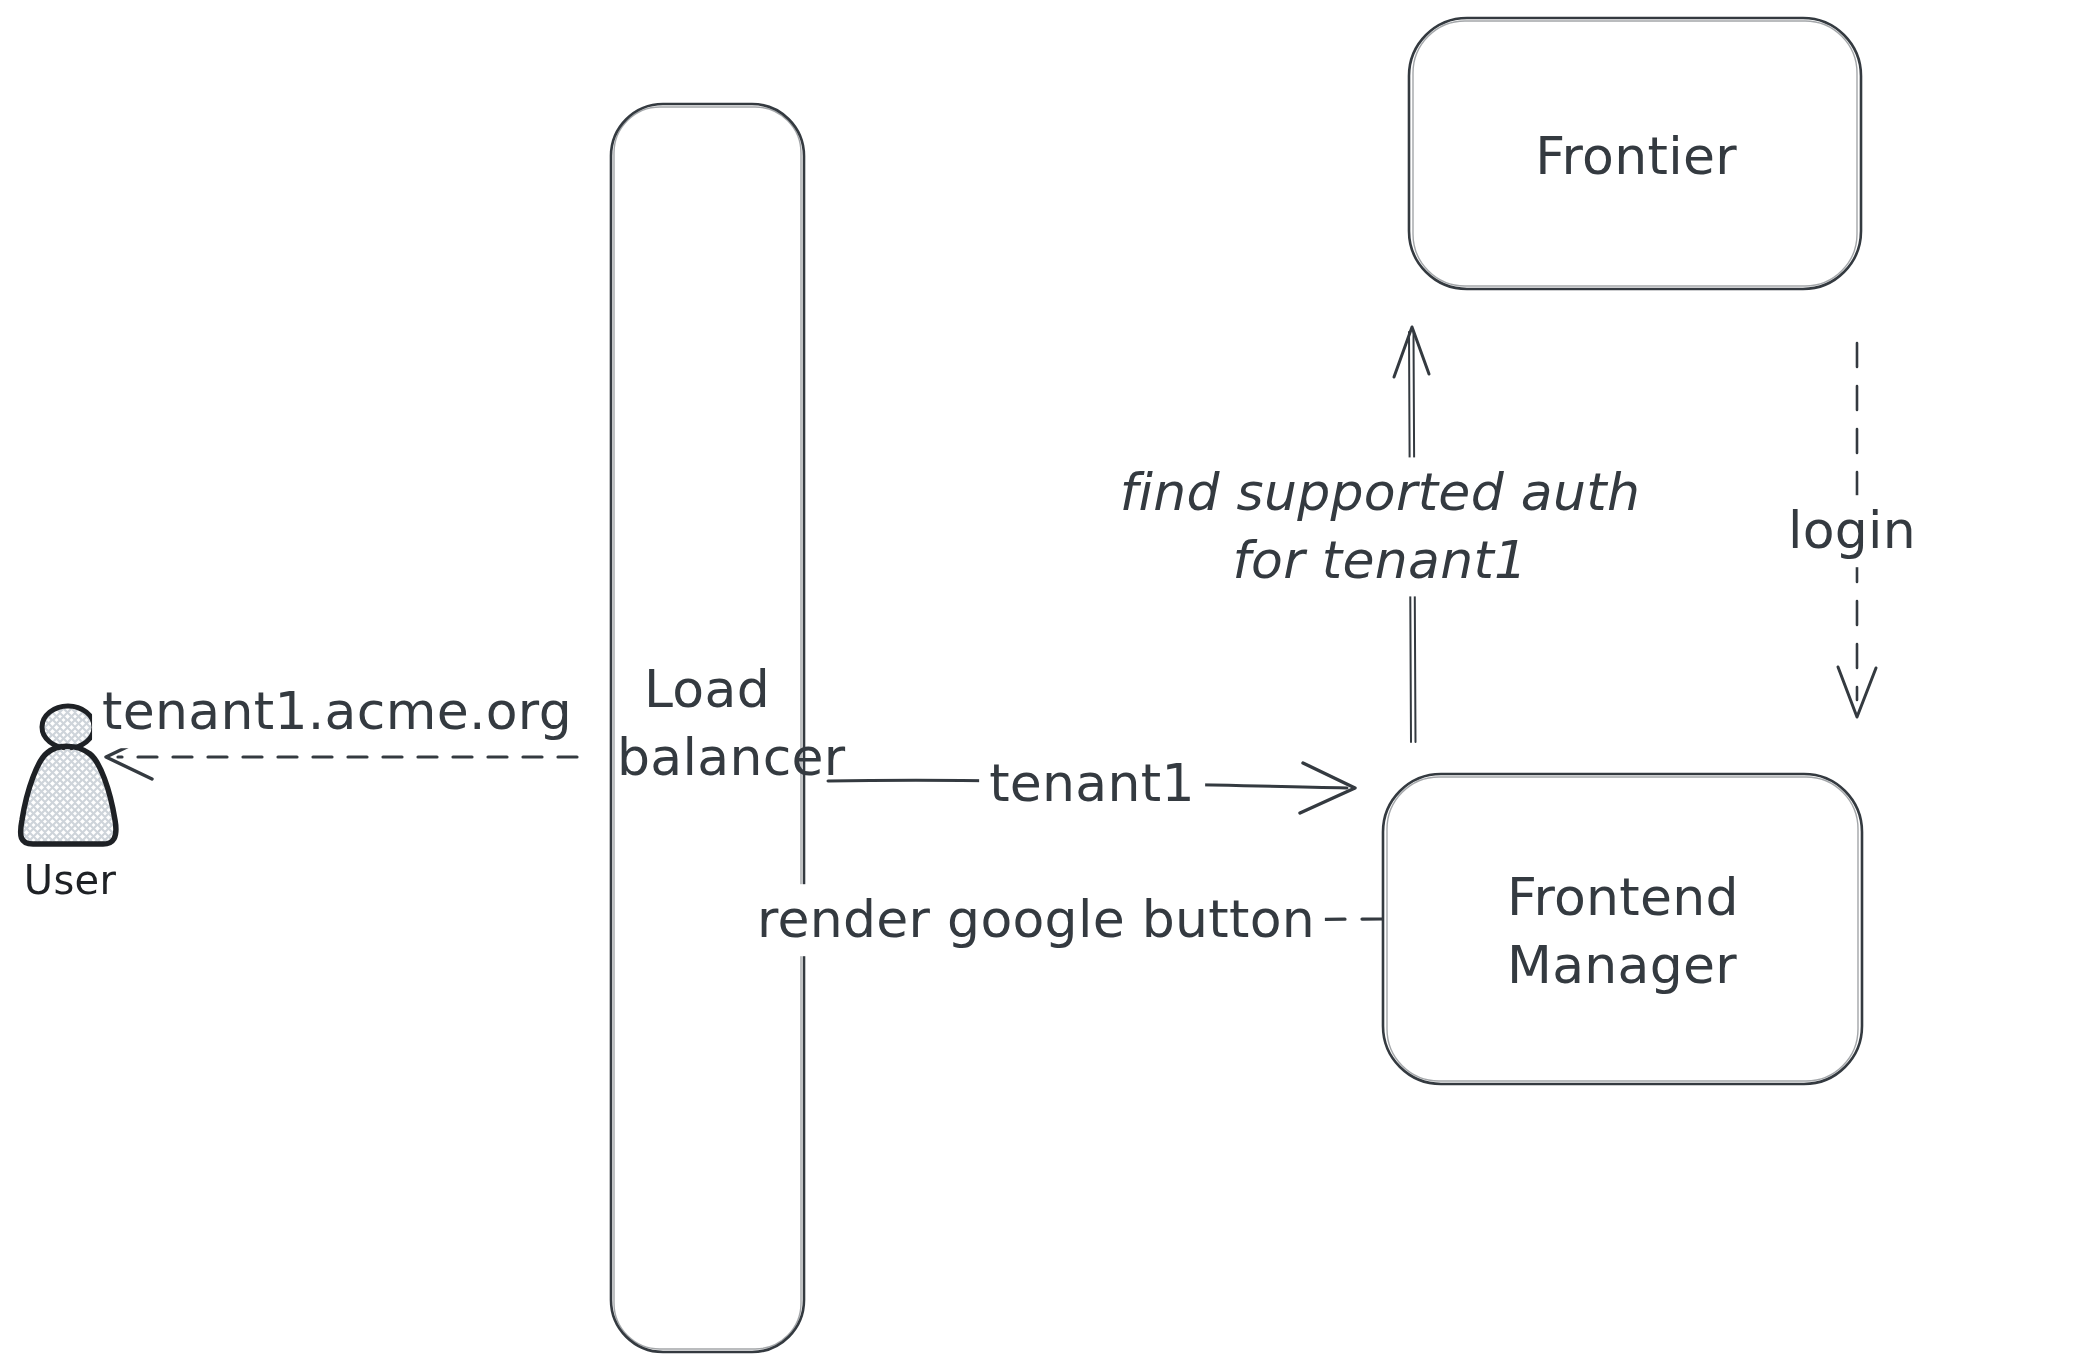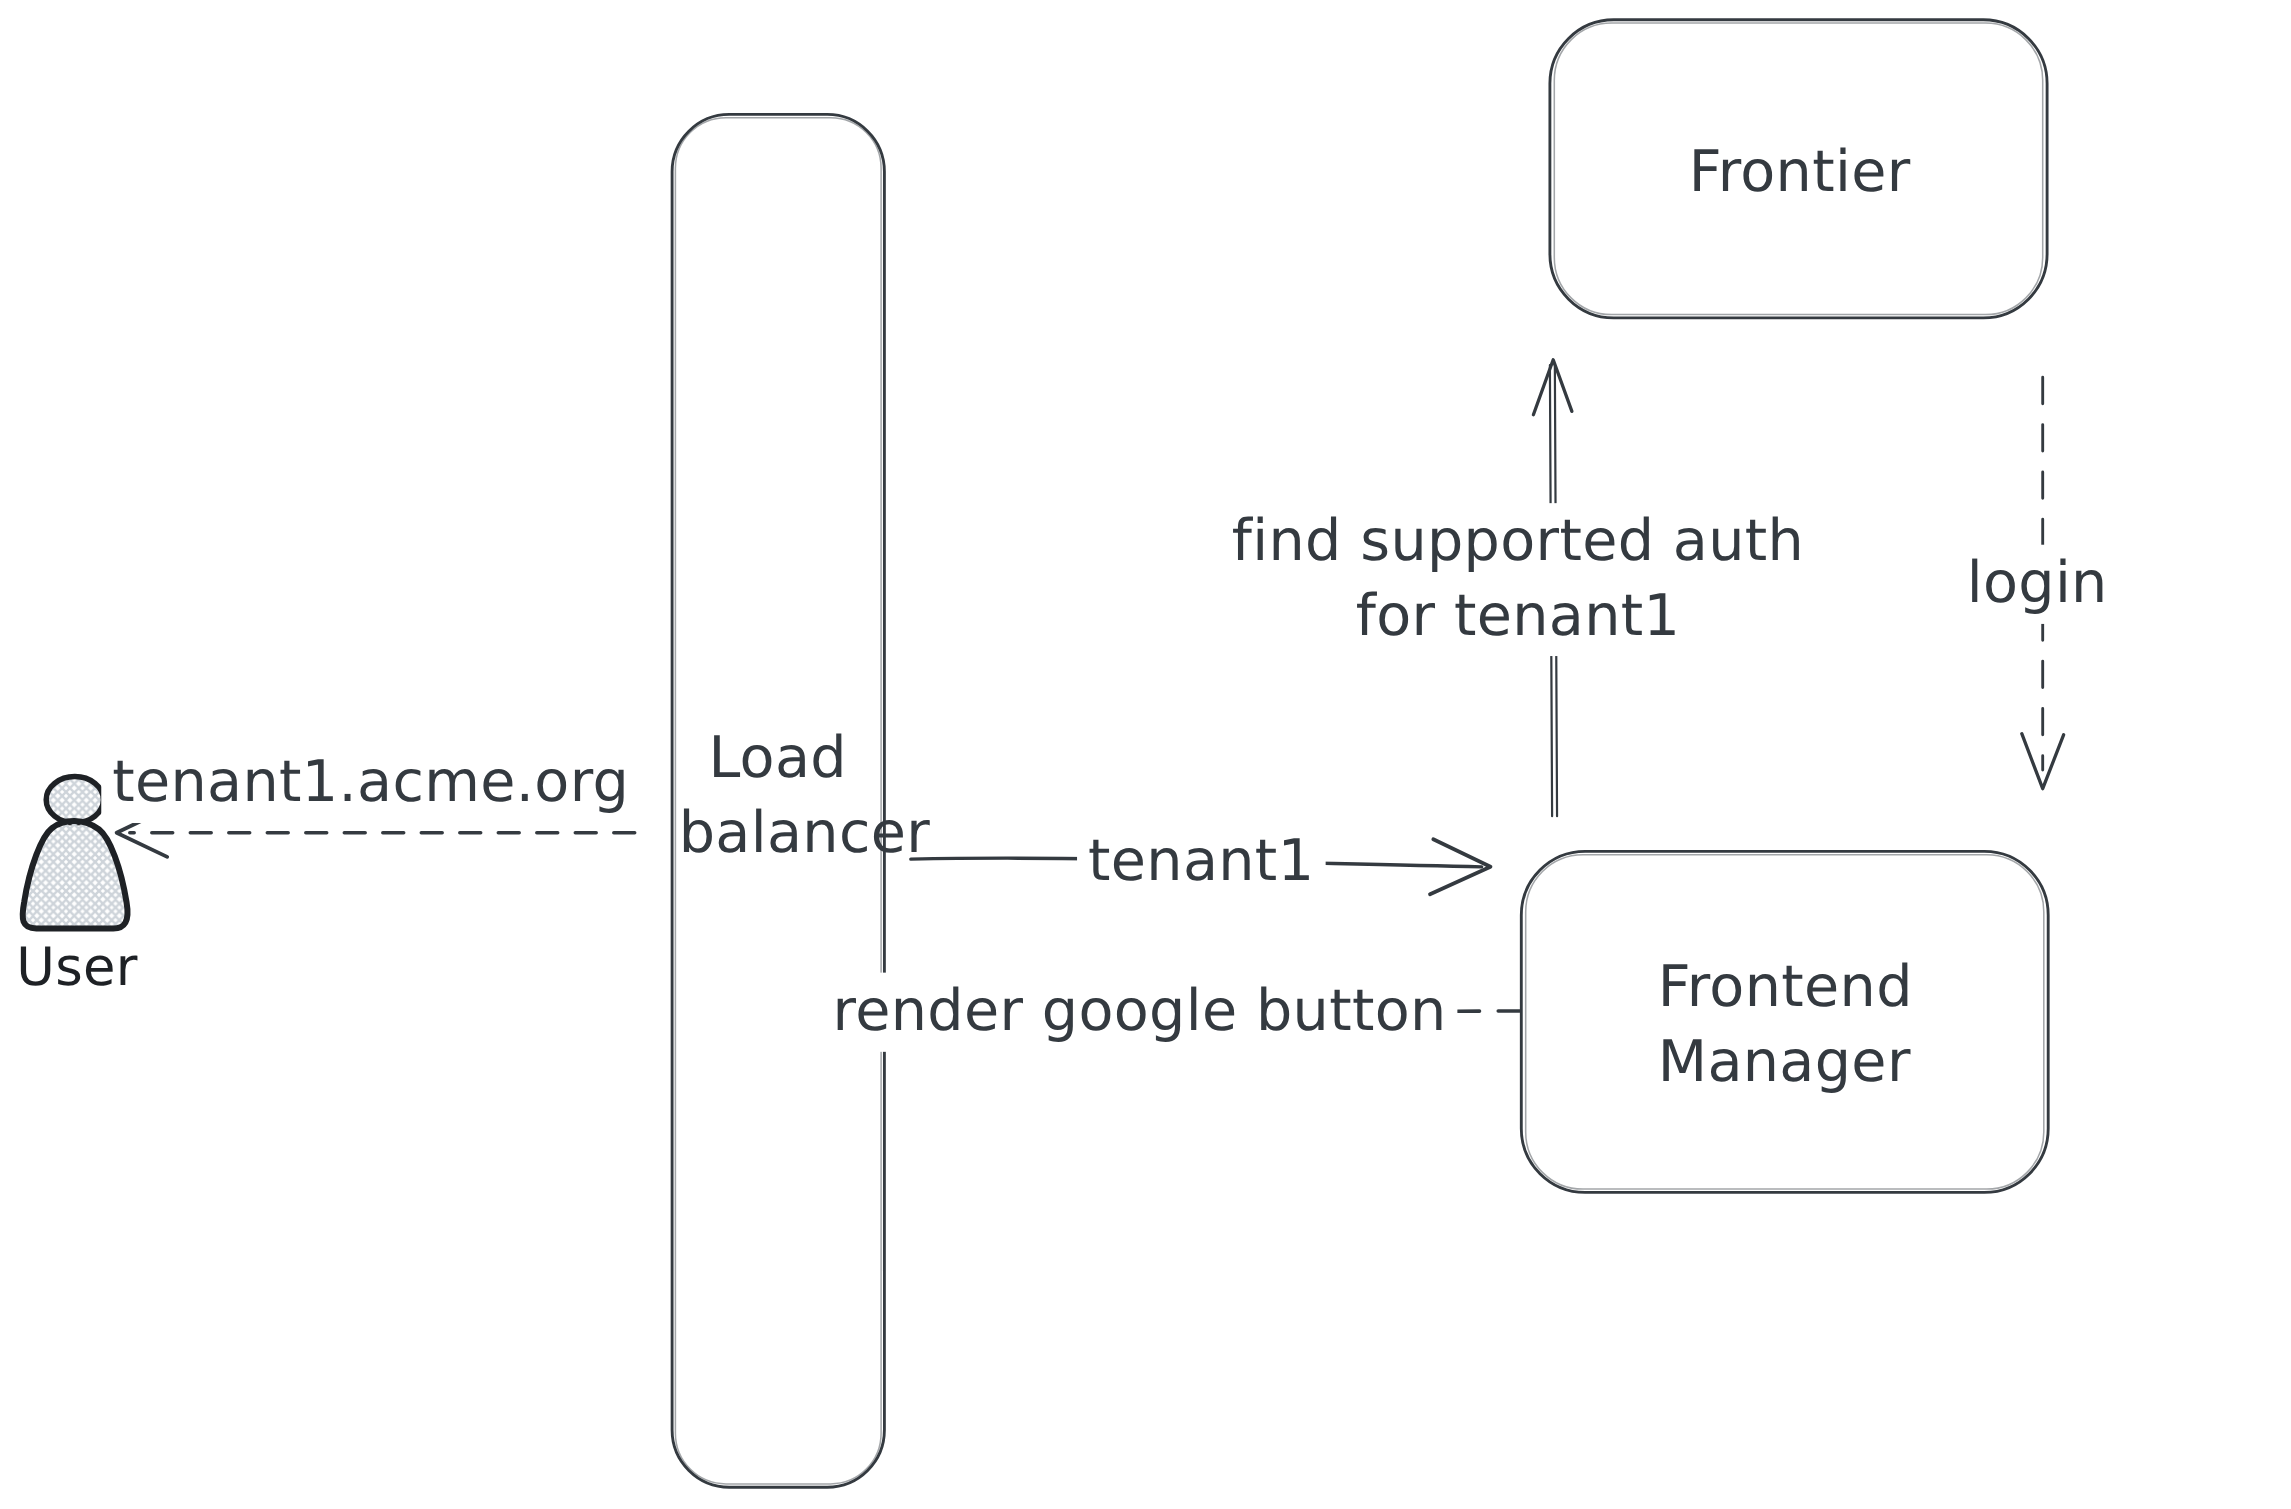--- a/index.html
+++ b/index.html
@@ -16,21 +16,21 @@
     position:absolute;
     transform:translate(-50%,-50%);
     font-size:52px;line-height:1.3;letter-spacing:.3px;
     color:var(--ink,#343a40);
     text-align:center;white-space:nowrap;
     user-select:none;
   }
   .lbl.bg{background:var(--label-bg,#ffffff);padding:2px 10px;}
   .lbl.wrap{white-space:normal;}
   .lbl .line{display:block;}
-  .actor-name{color:var(--actor-ink,#1e2125);font-size:48px;}
+  .actor-name{color:var(--actor-ink,#1e2125);font-size:40px;}
 </style>
 </head>
 <body>
 
 <div id="stage">
 
   <svg id="wires" width="2083" height="1372" viewBox="0 0 2083 1372" fill="none" stroke-linecap="round" stroke-linejoin="round">
     <defs>
       <pattern id="crosshatch" patternUnits="userSpaceOnUse" width="15" height="15">
         <path d="M -4 4 L 11 19 M 0 0 L 15 15 M 4 -4 L 19 11" stroke="var(--hatch,#ced4da)" stroke-width="2.2"></path>
@@ -98,21 +98,21 @@
   <div class="lbl wrap" style="left:1622px;top:932px;width:230px;">Frontend Manager</div>
 
   <div class="lbl actor-name" style="left:70px;top:880px;">User</div>
 
   <div class="lbl bg" style="left:337px;top:712px;">tenant1.acme.org</div>
 
   <div class="lbl bg" style="left:1092px;top:784px;">tenant1</div>
 
   <div class="lbl bg" style="left:1036px;top:920px;">render google button</div>
 
-  <div class="lbl bg" style="left:1380px;top:527px;">
+  <div class="lbl bg" style="left:1380px;top:527px;font-style:italic;">
     <span class="line">find supported auth</span>
     <span class="line">for tenant1</span>
   </div>
 
   <div class="lbl bg" style="left:1852px;top:531px;">
     <span class="line">login</span>
   </div>
 
 </div>
 

